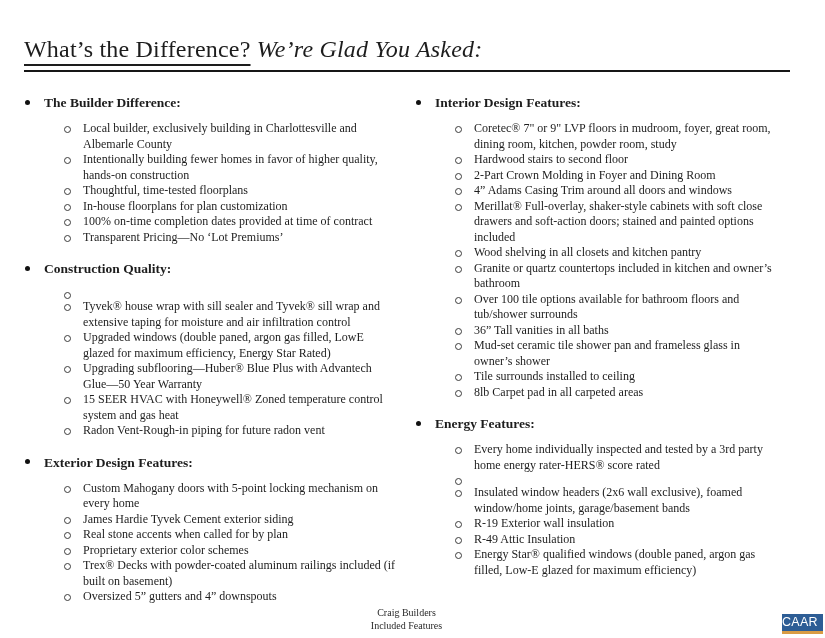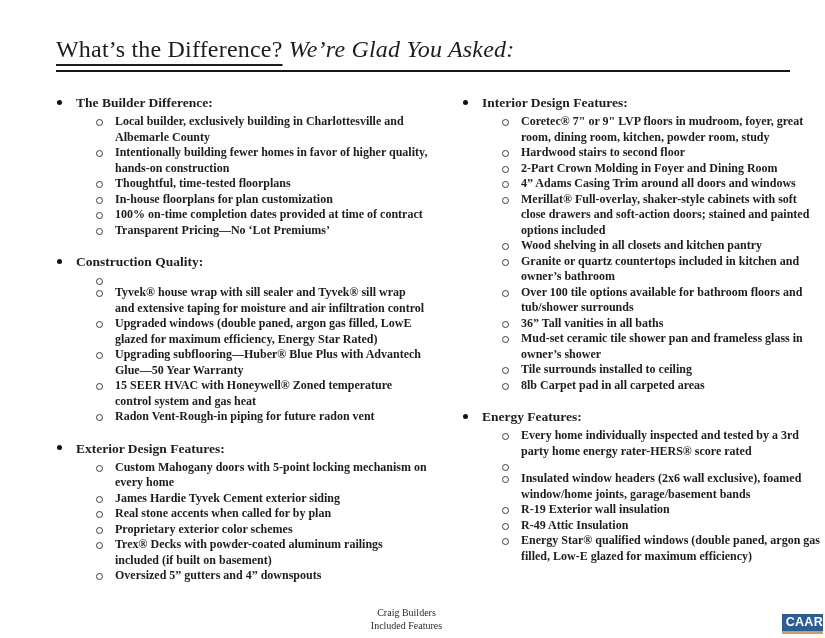--- a/index.html
+++ b/index.html
@@ -4,21 +4,21 @@
 <style>
   html, body { margin: 0; padding: 0; }
   body {
     width: 825px; height: 638px;
     background: #ffffff;
     color: #1d1d1d;
     font-family: "Liberation Serif", serif;
     position: relative;
     overflow: hidden;
   }
-  .page { padding: 30px 35px 0 56px; }
+  .page { padding: 30px 35px 0 24px; }
 
   
   .title {
     font-size: 24px;
     font-weight: normal;
     margin: 6px 0 0 0;
     letter-spacing: 0.2px;
     white-space: nowrap;
   }
   .title-regular {
@@ -30,21 +30,21 @@
   .title-italic { font-style: italic; }
   .title-rule {
     border: none;
     border-top: 2.5px solid #161616;
     margin: 7px 0 0 0;
   }
 
   
   .columns {
     display: flex;
-    gap: 34px;
+    gap: 19px;
     margin-top: 23px;
   }
   .col-left  { width: 372px; flex-shrink: 0; }
   .col-right { width: 360px; flex-shrink: 0; }
 
   
   .section { margin-bottom: 16px; }
   .section-header {
     display: flex;
     align-items: baseline;
@@ -53,21 +53,21 @@
     line-height: 16px;
   }
   .top-bullet {
     width: 5px; height: 5px;
     background: #111;
     border-radius: 50%;
     flex-shrink: 0;
     align-self: center;
     margin: -2px 14px 0 1px;
   }
-  .items { list-style: none; margin: 3px 0 0 0; padding: 0; font-weight: bold; }
+  .items { list-style: none; margin: 10px 0 0 0; padding: 0; }
   .item {
     display: flex;
     padding-left: 40px;
     font-size: 12px;
     line-height: 15.5px;
   }
   .sub-bullet {
     width: 5px; height: 5px;
     border: 1px solid #3c3c3c;
     border-radius: 50%;
@@ -91,24 +91,24 @@
   
   .logo {
     position: absolute;
     right: 2px;
     bottom: 4px;
     width: 41px;
   }
   .logo-box {
     color: #ffffff;
     font-family: "Liberation Sans", sans-serif;
-    font-weight: bold;
+    font-weight: normal;
     font-size: 12.5px;
     line-height: 17px;
-    text-align: right;
+    text-align: left;
     letter-spacing: 0.3px;
   }
   .logo-strip { height: 3px; }
 </style>
 </head>
 <body>
 
 <div class="page">
 
   <h1 class="title"><span class="title-regular">What’s the Difference?</span><span class="title-italic"> We’re Glad You Asked:</span></h1>

